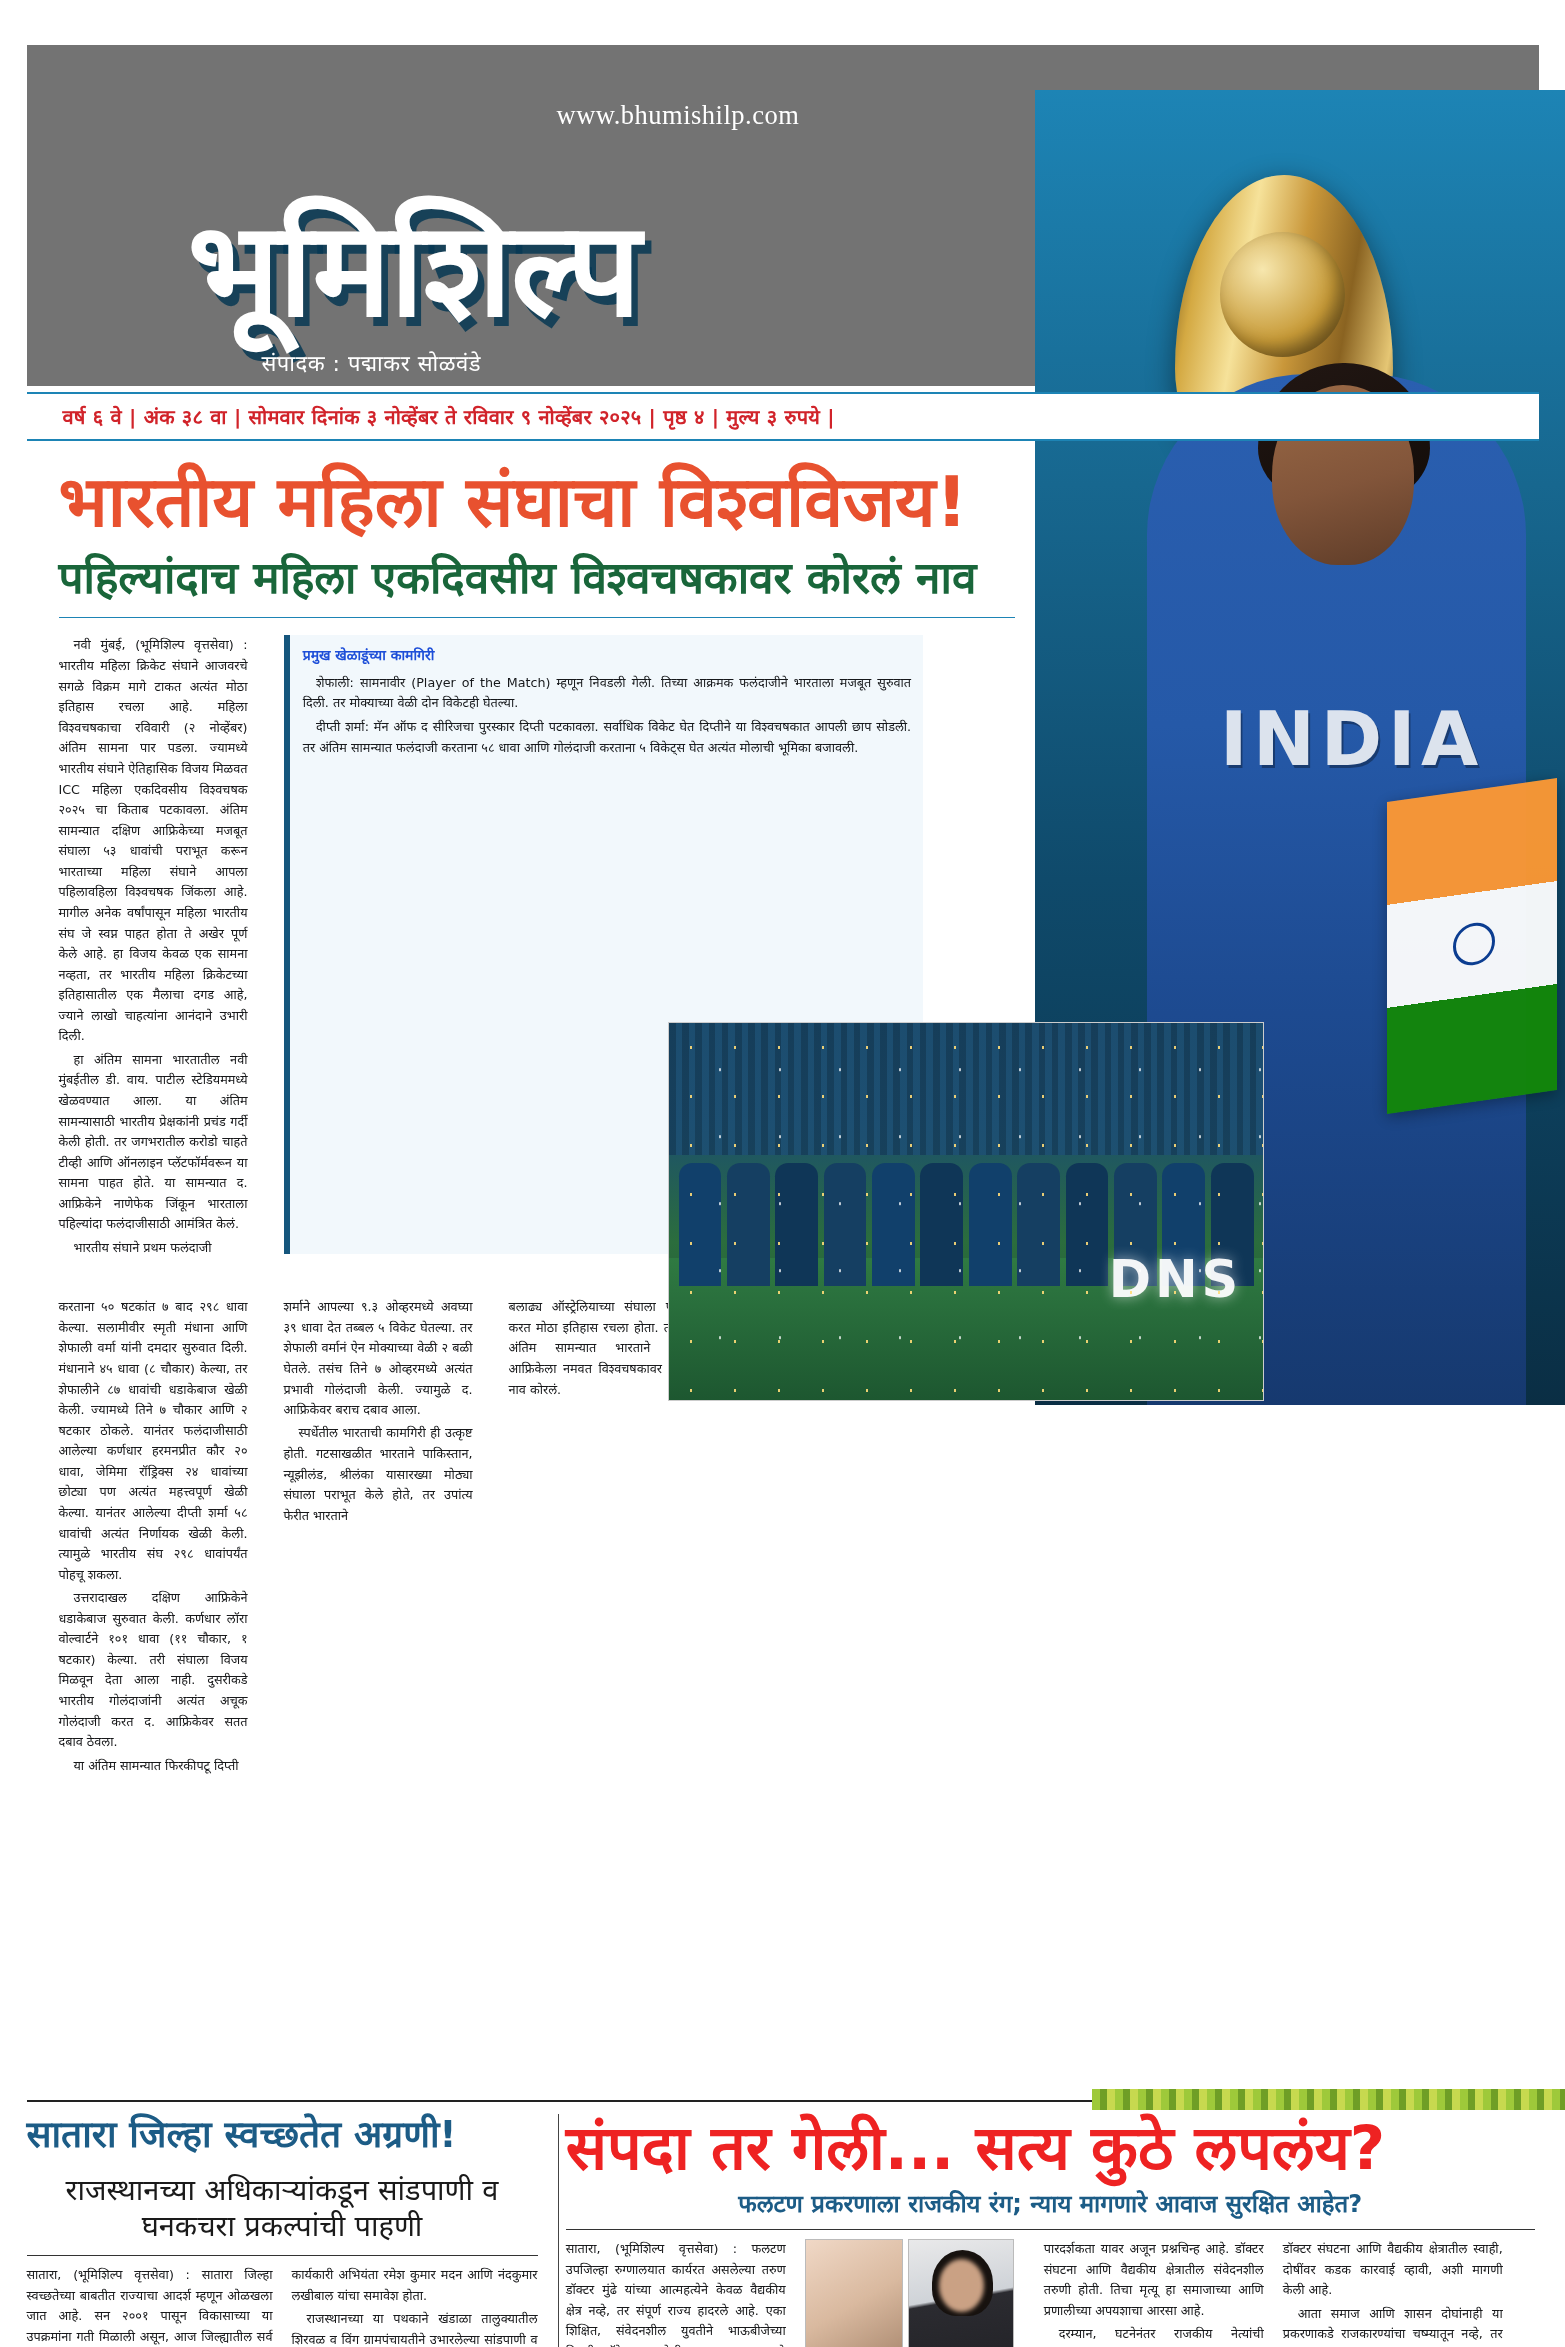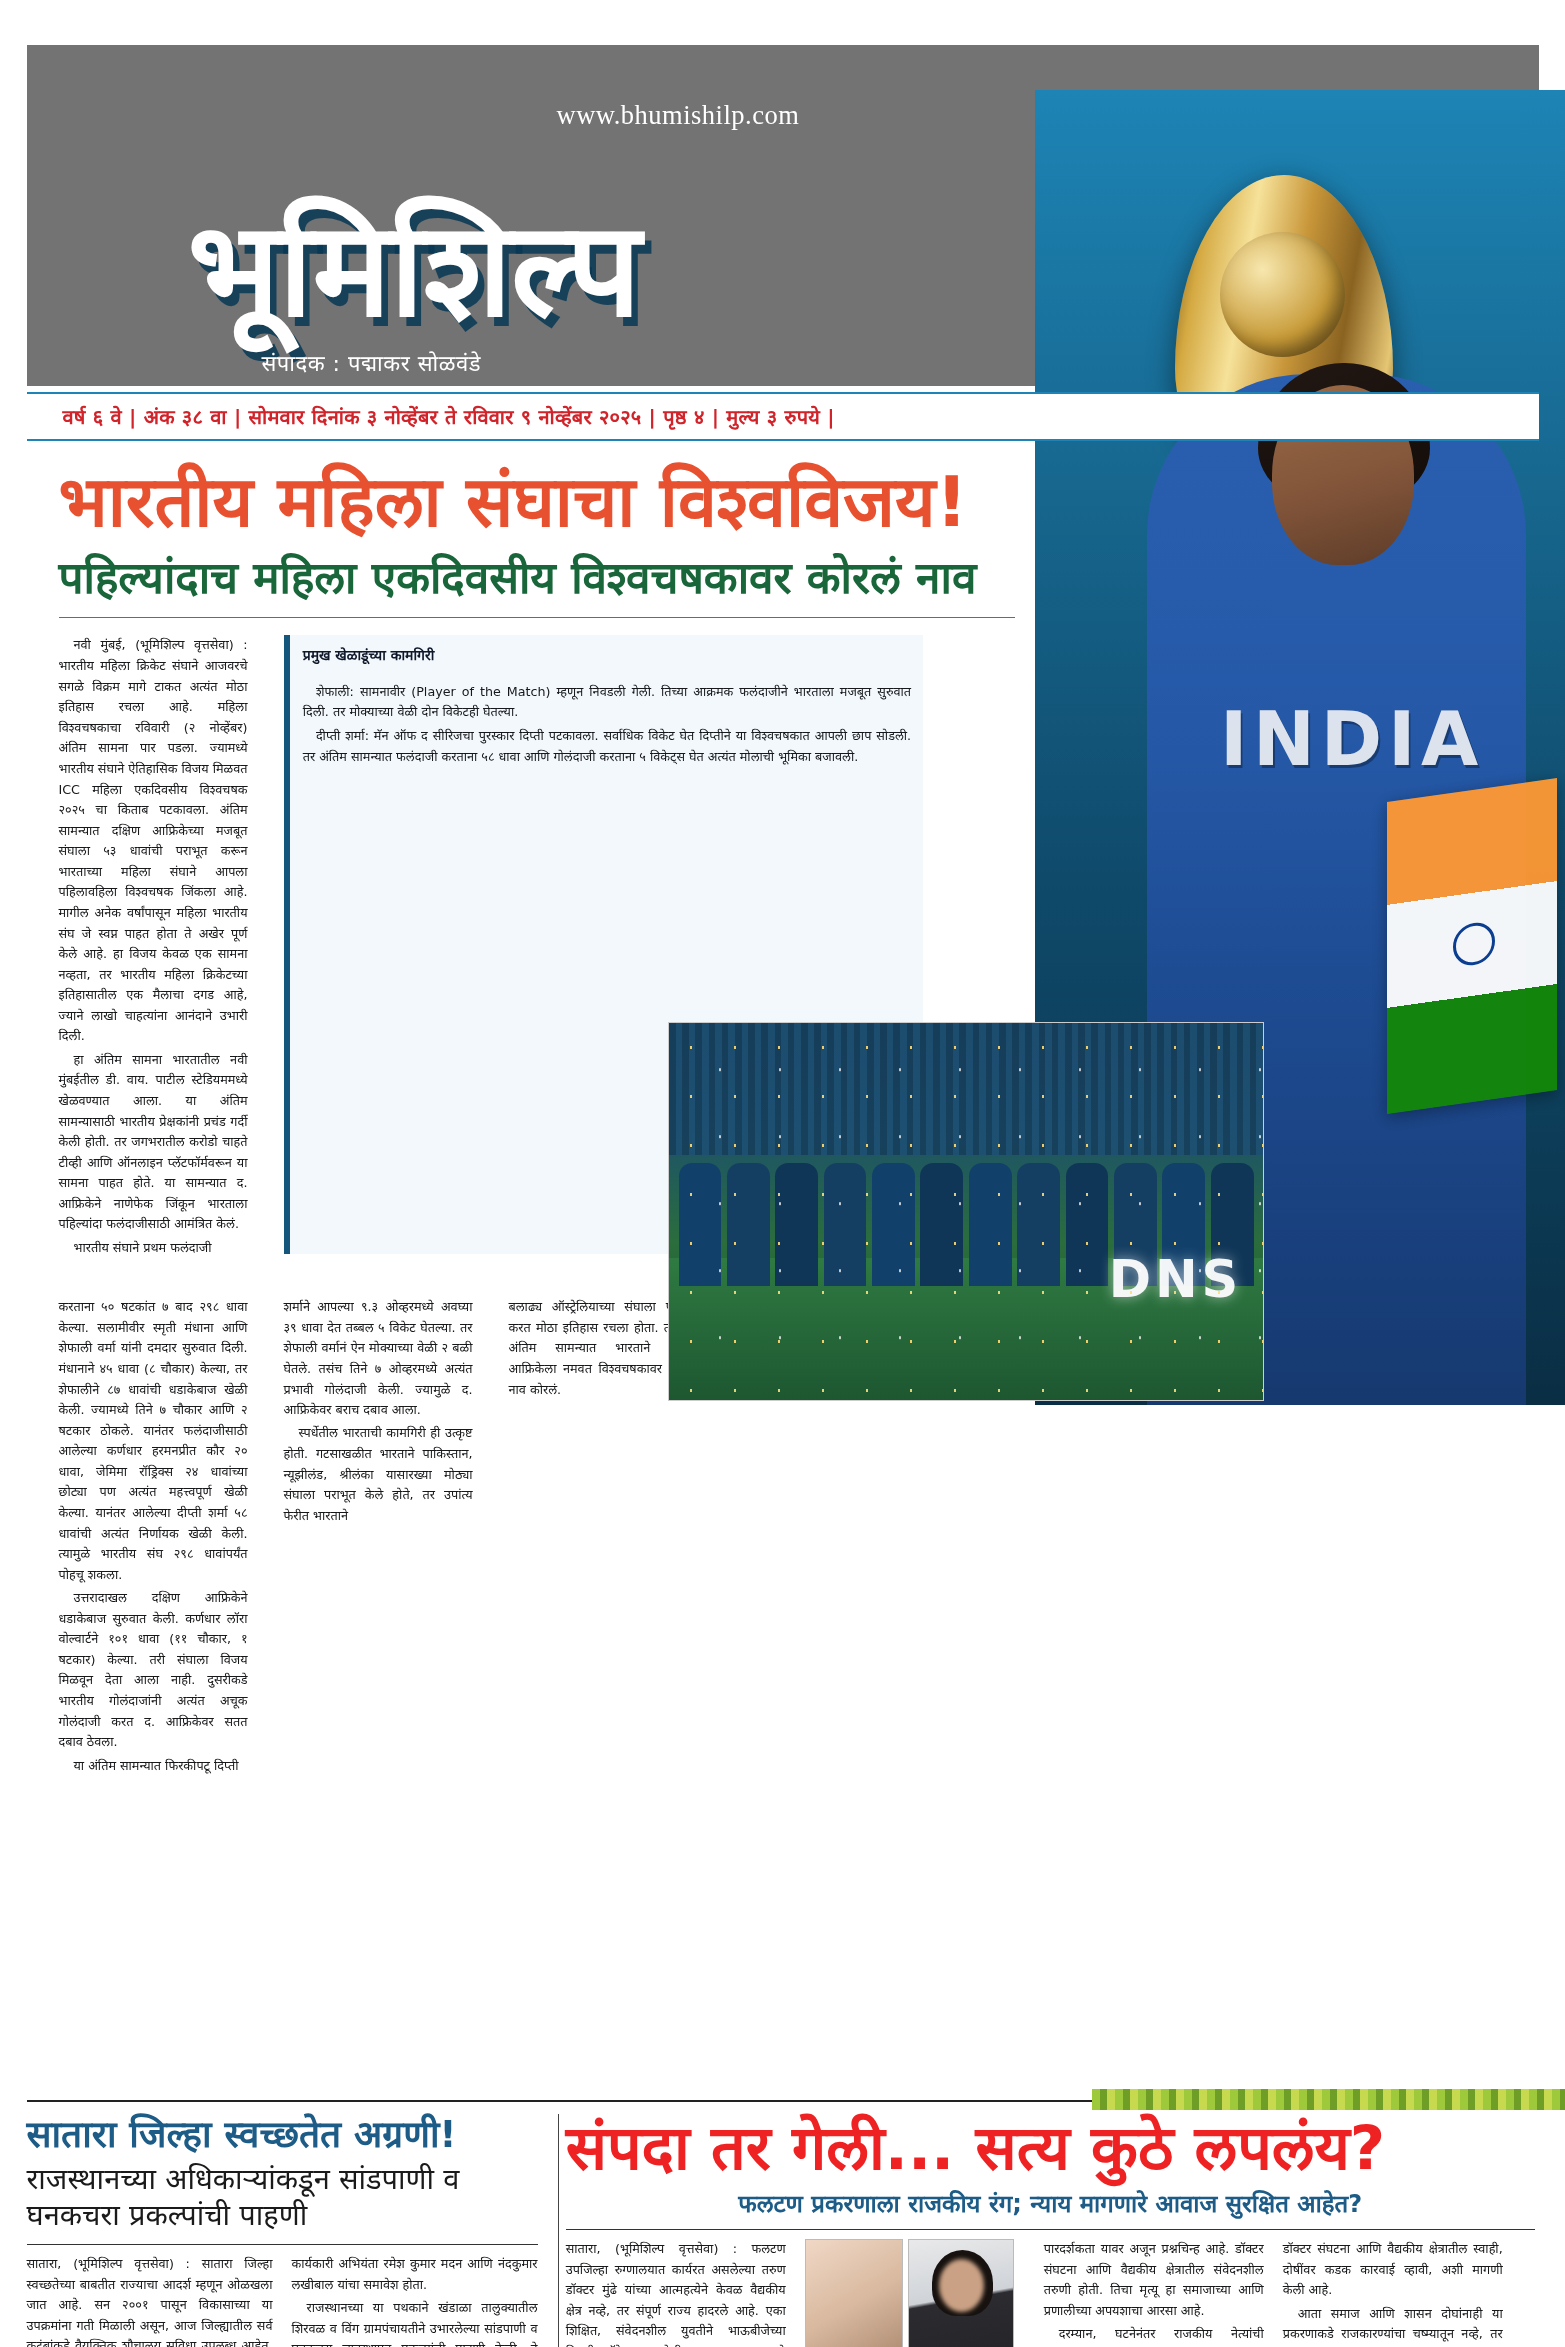--- a/index.html
+++ b/index.html
@@ -148,21 +148,21 @@
   .col p.noindent { text-indent:0; }
 
   
   .perf-box {
     grid-column: 2 / span 3;
     background:#f2f8fc; border-left:6.6px solid #15567d;
     padding:9.5px 11.4px 9.5px 13.2px; margin-bottom:7.6px;
   }
   .perf-title {
     font-family:"DejaVu Sans", sans-serif; font-weight:700;
-    font-size:14px; color:#0f172a; margin-bottom:18px;
+    font-size:14px; color:#1d4ed8; margin-bottom:9px;
   }
   .perf-box p {
     font-family:"DejaVu Sans", sans-serif; font-size:12.7px; line-height:1.6;
     text-align:justify; color:#16181b; margin-bottom:3.8px; text-indent:13.2px;
   }
 
   
   .team-photo {
     position:absolute; left:668px; top:977px; width:596px; height:379px;
     z-index:7; overflow:hidden;
@@ -210,21 +210,21 @@
   }
   .bottom-left { padding-right:15px; }
   .vdiv { border-left:1.9px solid #444; height:100%; margin:0 5.7px; }
 
   .hl-blue {
     font-family:"DejaVu Sans", sans-serif; font-weight:700; font-size:37px;
     color:#1c5c86; line-height:1.12; white-space:nowrap;
   }
   .hl-sub-dark {
     font-family:"DejaVu Sans", sans-serif; font-weight:400; font-size:29px;
-    color:#1a1a1a; line-height:1.24; margin-top:7px;
+    color:#1a1a1a; line-height:1.24; margin-top:18px;text-align:center;
   }
   .hl-red {
     font-family:"DejaVu Sans", sans-serif; font-weight:700; font-size:61px;
     color:#ee2222; line-height:1.1; white-space:nowrap; text-align:left;
   }
   .hl-sub-blue {
     font-family:"DejaVu Sans", sans-serif; font-weight:700; font-size:24px;
     color:#1c5c86; line-height:1.2; margin-top:9.5px; text-align:center;
   }
   .thin-rule { border-top:1.9px solid #333; margin:9.5px 0 7.6px; }

